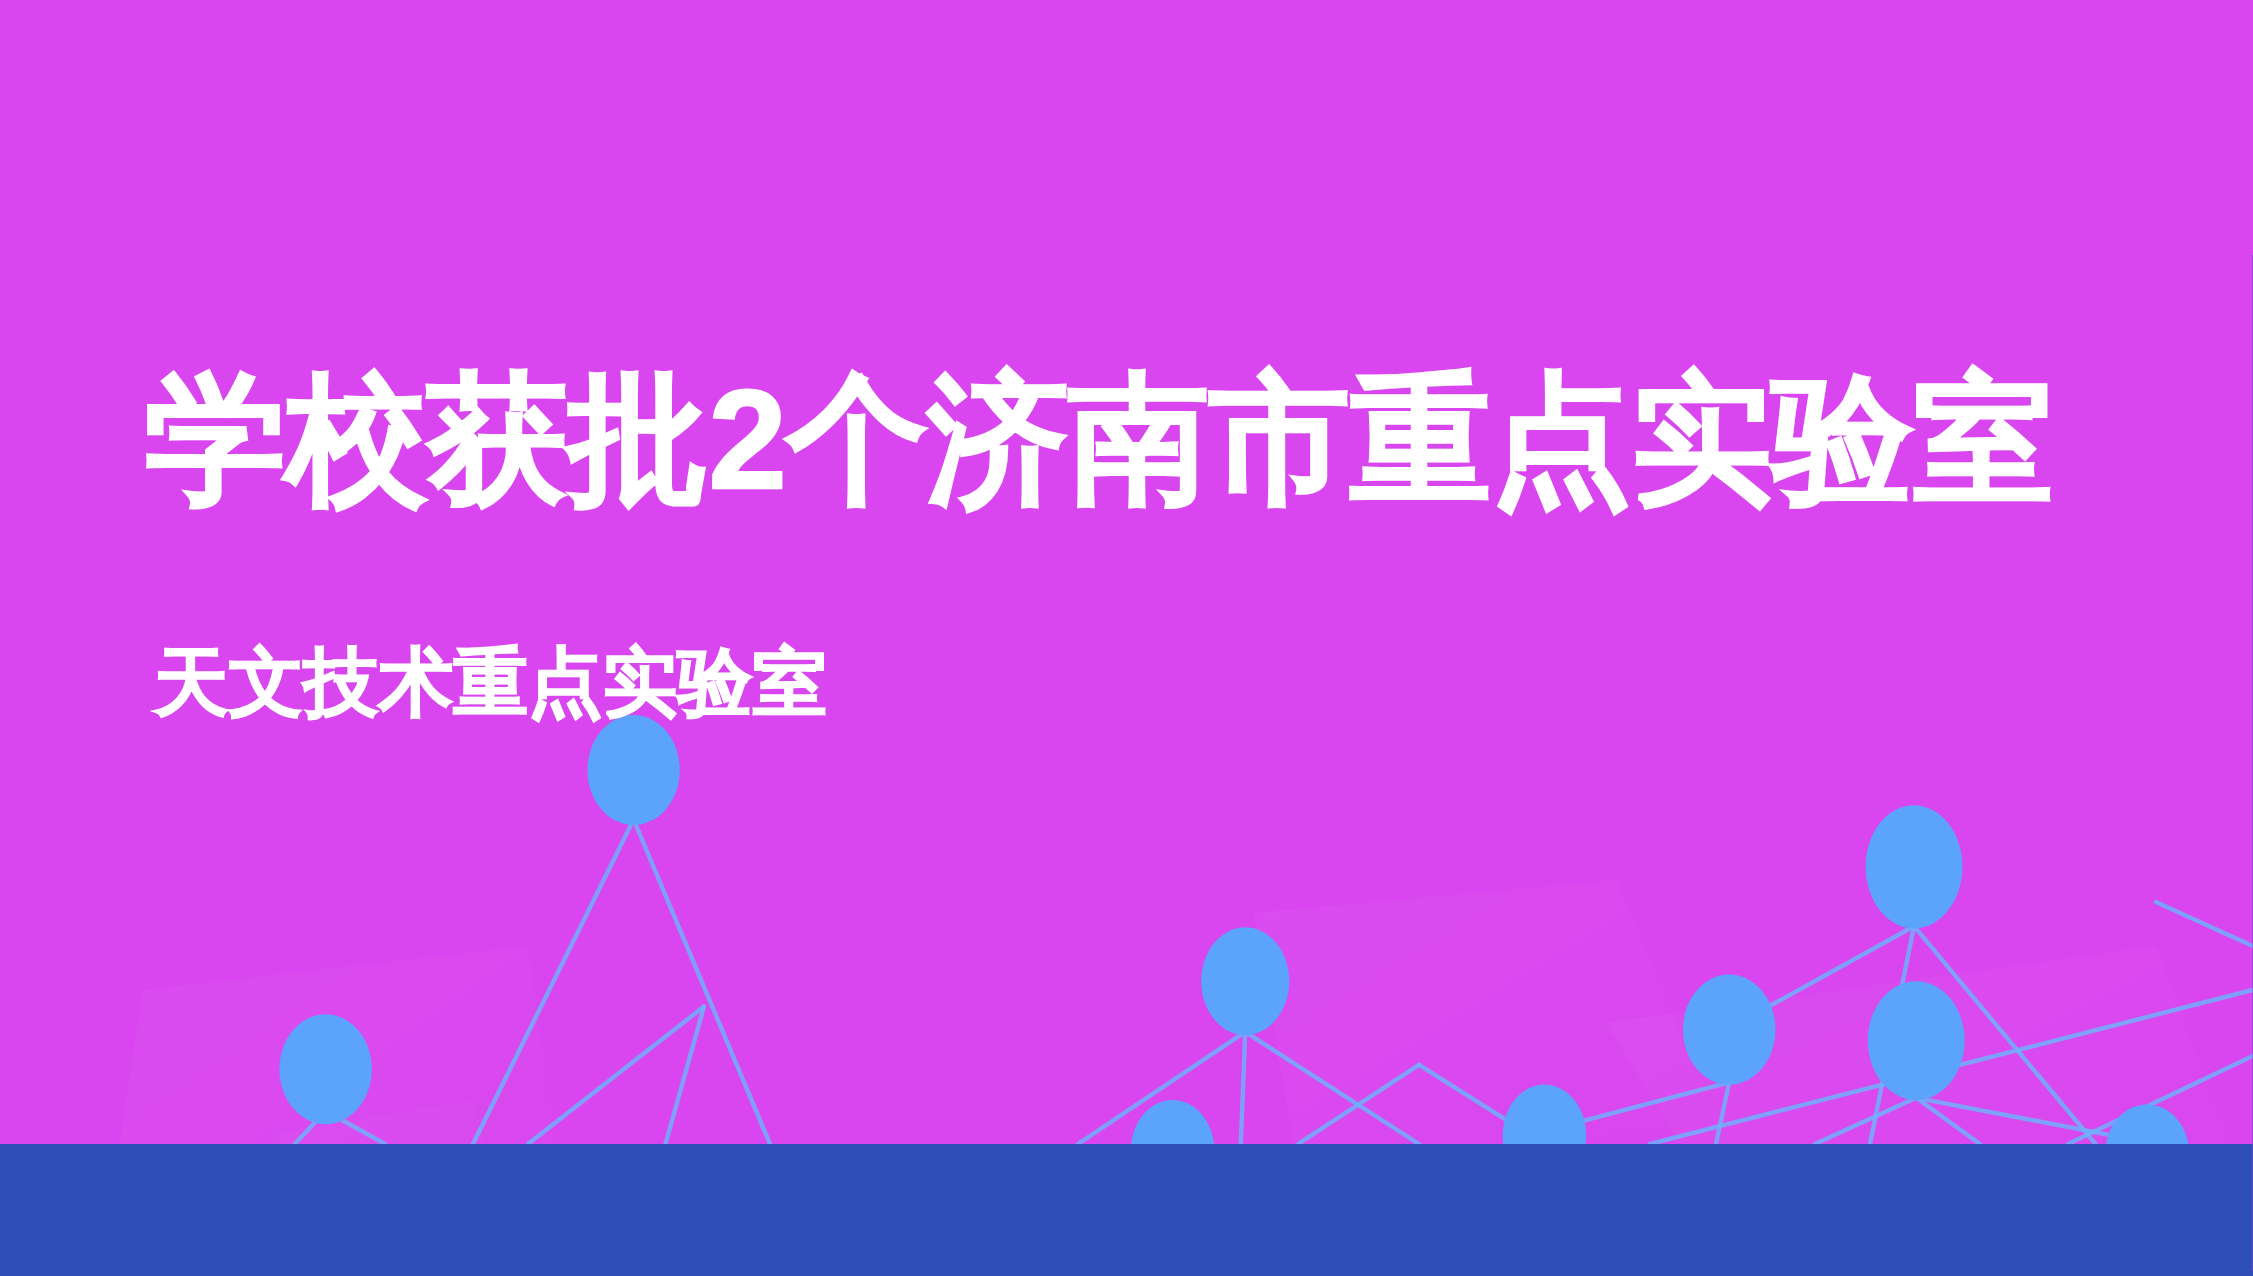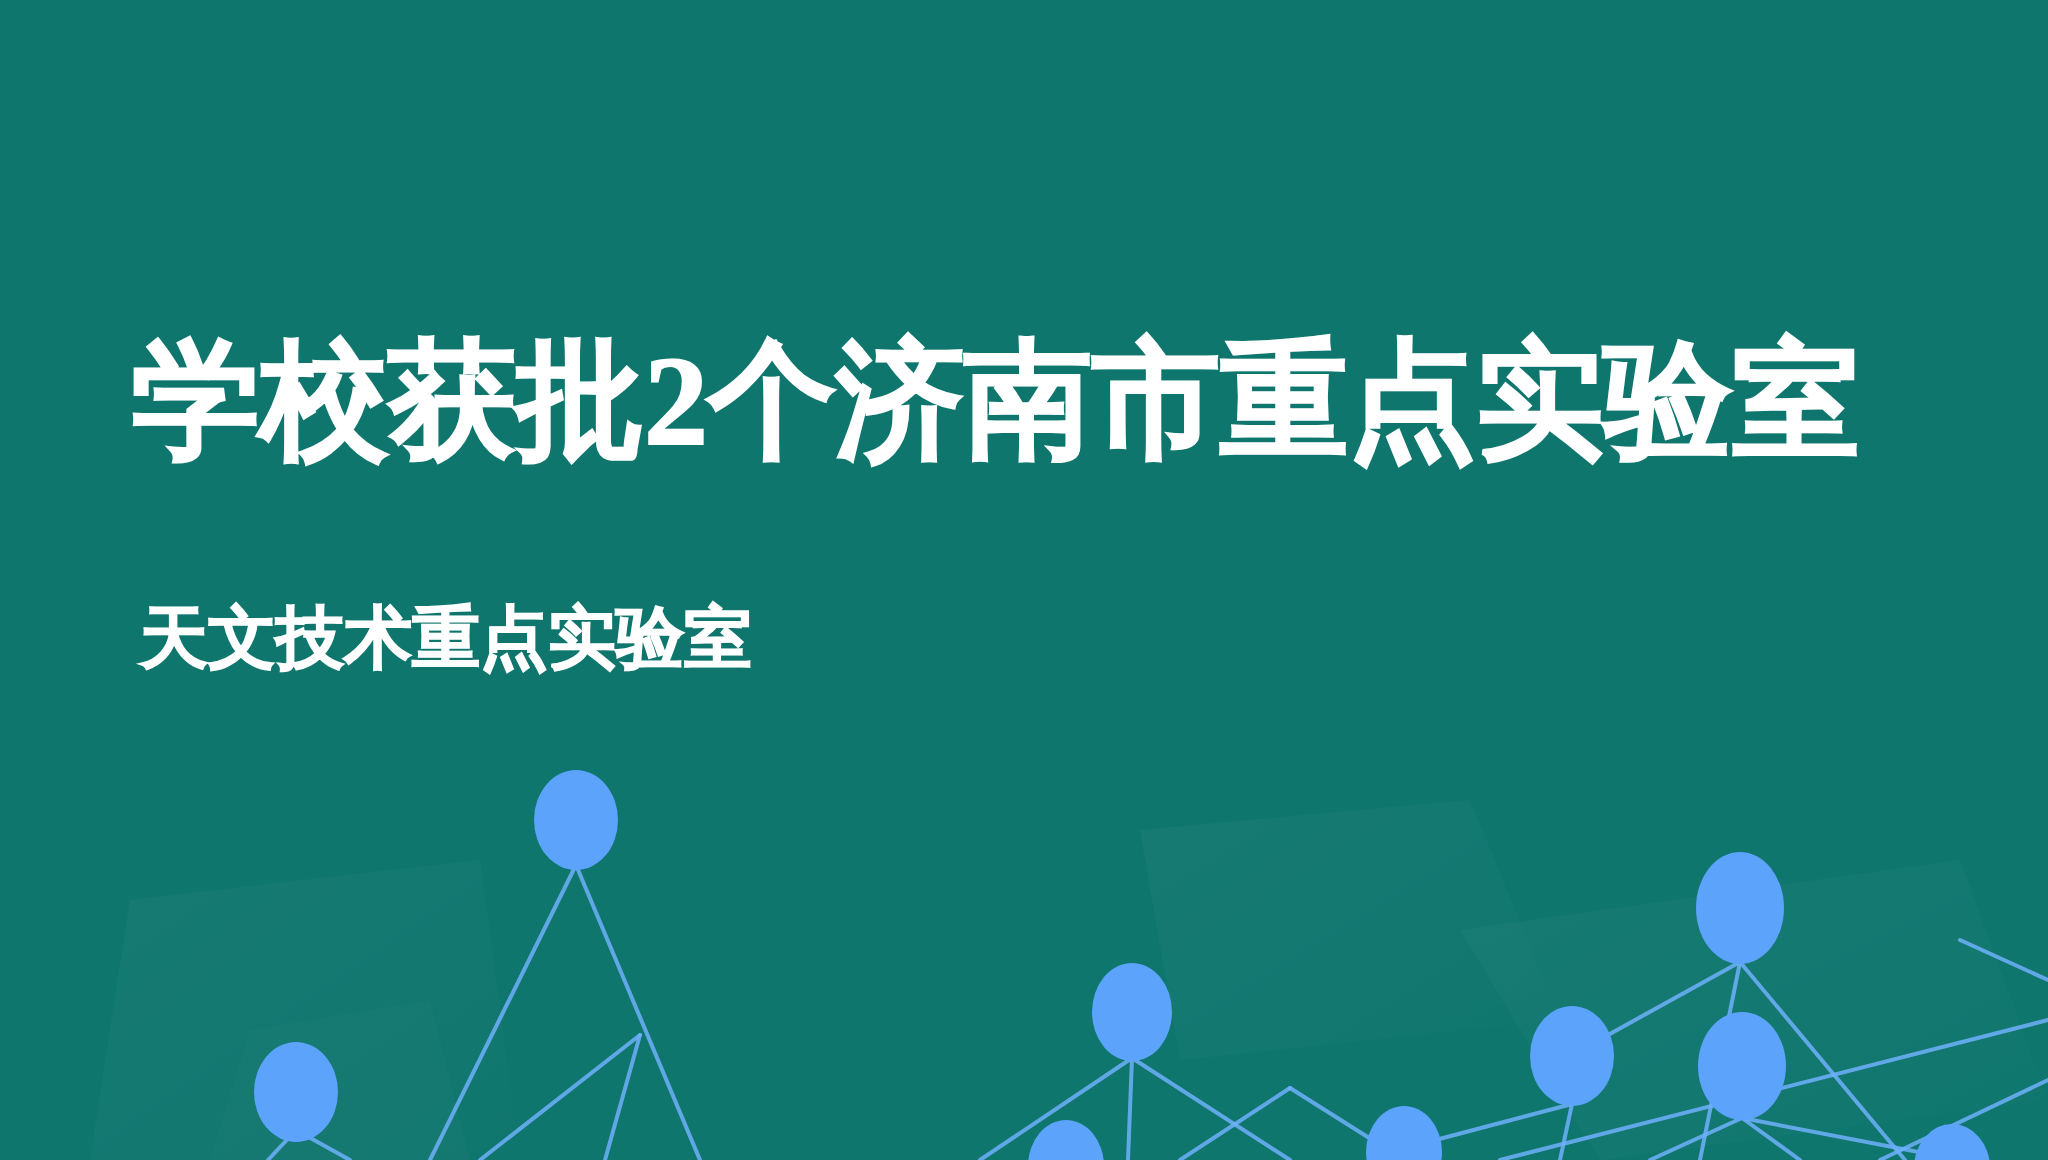--- a/index.html
+++ b/index.html
@@ -3,24 +3,24 @@
 <meta charset="utf-8">
 <style>
   html, body {
     margin: 0;
     padding: 0;
     background: #2f4fb8;
   }
   #stage {
     position: relative;
     width: 2048px;
-    height: 1160px;
+    height: 1040px;
     overflow: hidden;
-    background: #0f766e;
-    font-family: Liberation Serif, serif;
+    background: #d946ef;
+    font-family: Liberation Sans, sans-serif;
   }
   
   #bg-wash {
     position: absolute;
     inset: 0;
     pointer-events: none;
   }
   #network {
     position: absolute;
     left: 0;
@@ -47,21 +47,21 @@
     line-height: 1.0;
     font-weight: 700;
     letter-spacing: 0px;
     white-space: nowrap;
     text-shadow: 0 0 1px rgba(255,255,255,0.55);
     -webkit-text-stroke: 2.2px #ffffff;
   }
   .subtitle-row {
     position: absolute;
     left: 140px;
-    top: 604px;
+    top: 587px;
     width: 1820px;
     display: flex;
     align-items: flex-start;
     color: #ffffff;
     font-size: 68px;
     line-height: 1.0;
     font-weight: 700;
     white-space: nowrap;
     -webkit-text-stroke: 1.4px #ffffff;
   }

